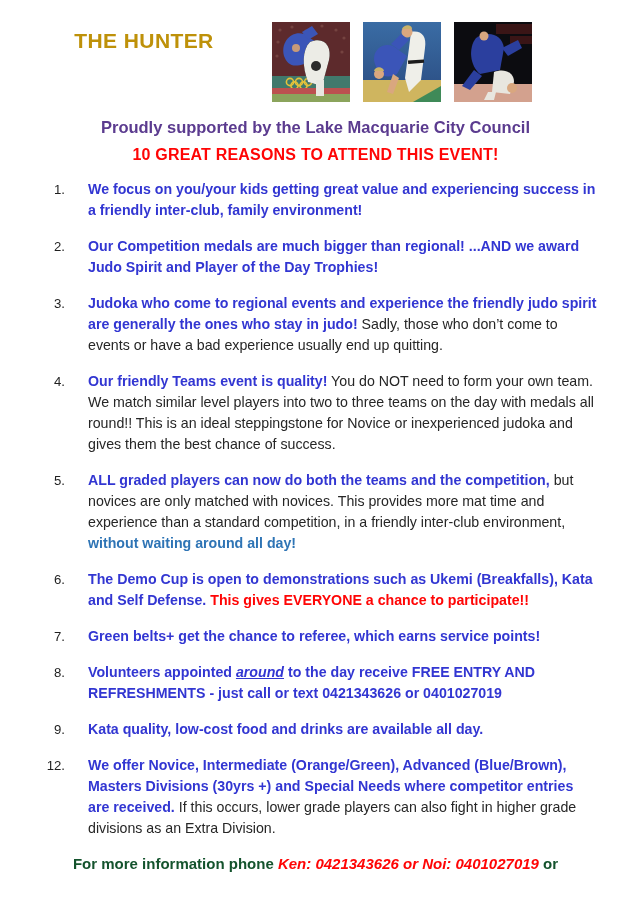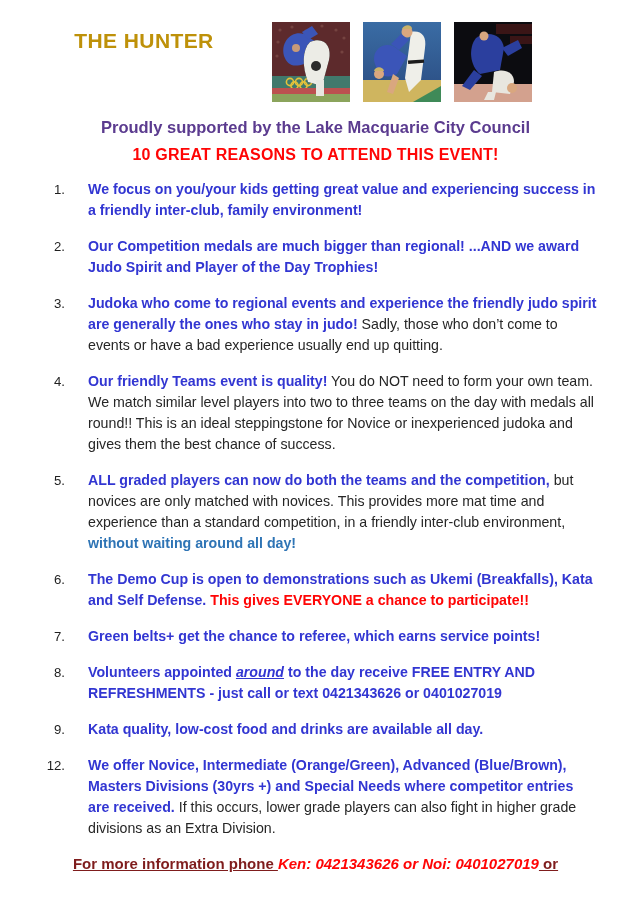--- a/index.html
+++ b/index.html
@@ -39,21 +39,21 @@
   .reasons{margin:15px 34px 0 40px;}
   .reason{display:flex;margin-bottom:15px;font-size:14.2px;line-height:1.48;}
   .num{flex:none;width:25px;text-align:right;color:#1f1f1f;font-size:13.2px;padding-top:1px;}
   .body-text{flex:1;margin-left:23px;}
 
   .seg-blue{color:var(--blue);font-weight:700;}
   .seg-black{color:var(--ink);font-weight:400;}
   .seg-steel{color:var(--steel);font-weight:700;}
   .seg-red{color:var(--red);font-weight:700;}
   .seg-blue-iu{color:var(--blue);font-weight:700;font-style:italic;text-decoration:underline;}
-  .seg-black-bold{color:#7f1d1d;font-weight:700;text-decoration:underline;}
+  .seg-black-bold{color:#14532d;font-weight:700;}
   .seg-red-bold{color:var(--red);font-weight:700;font-style:italic;}
 
   
   .footer{text-align:center;margin-top:8px;}
   .footer-line{font-size:15px;line-height:1.3;}
 </style>
 </head>
 <body>
 
 <div class="page">

